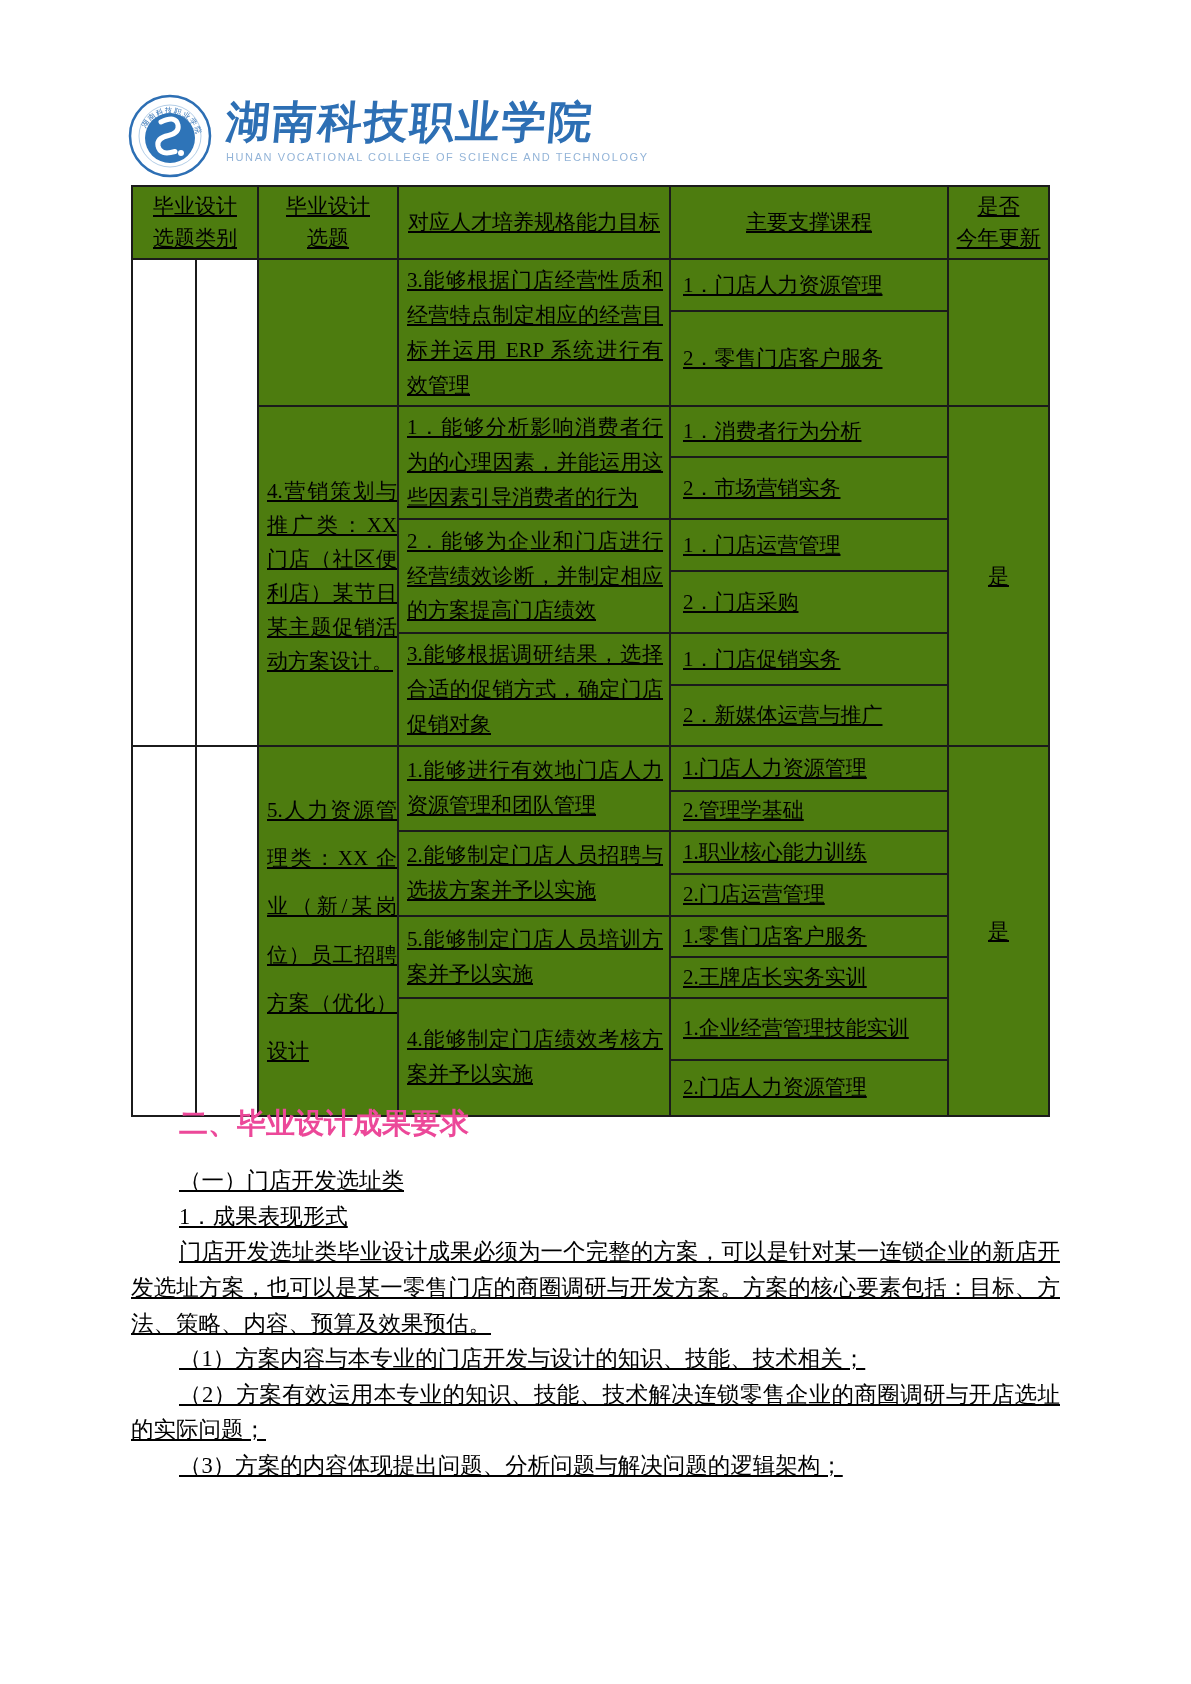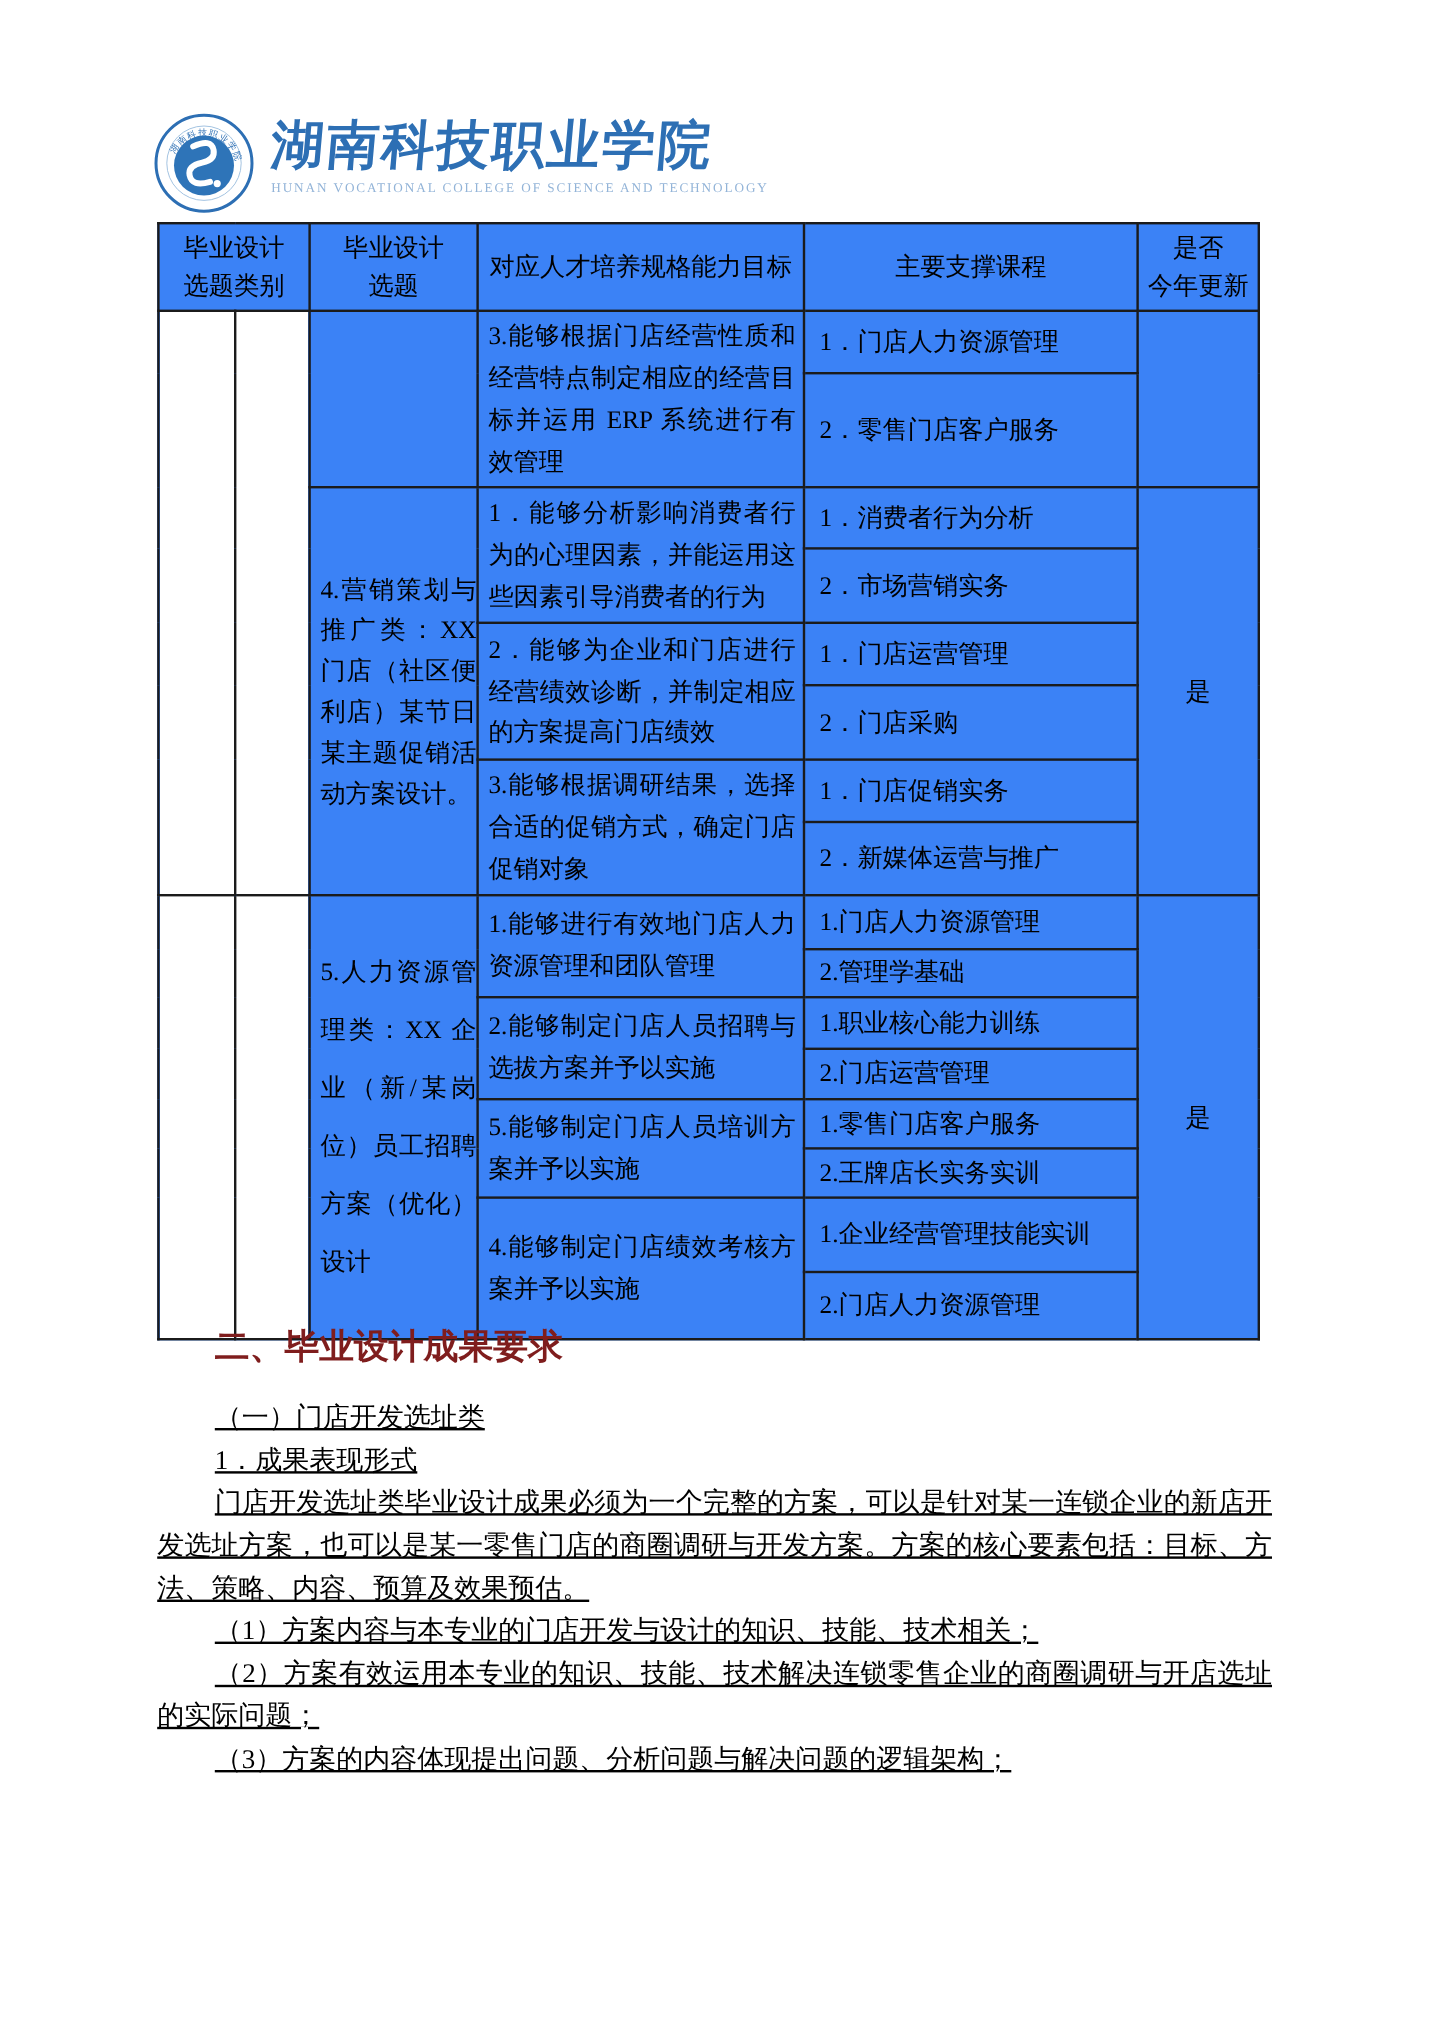--- a/index.html
+++ b/index.html
@@ -16,30 +16,31 @@
   .logo-row { position:absolute; left:128px; top:94px; display:flex; align-items:flex-start; }
   .emblem { width:84px; height:84px; flex:0 0 auto; }
   .logo-text { margin-left:14px; padding-top:4px; }
   .logo-cn {
     font-family:"DejaVu Serif","Liberation Serif",serif;
     font-size:44px; font-weight:bold; color:#2d6fb4;
     letter-spacing:2px; transform:skewX(-5deg); line-height:1.1;
     white-space:nowrap;
   }
   .logo-en {
-    font-family:Liberation Serif, serif;
+    font-family:Liberation Sans, sans-serif;
     font-size:11px; color:#93b4d8; letter-spacing:1.6px; margin-top:5px;
     white-space:nowrap;
   }
 
   
   table.doc-table {
     position:absolute; left:131px; top:185px;
     width:917px; border-collapse:collapse; table-layout:fixed;
-    background:#3b82f6;
+    background:#4d7c0f;
+    text-decoration:underline;
   }
   .doc-table th, .doc-table td {
     border:2px solid #1b1b1b;
     font-size:21px; font-weight:normal;
     vertical-align:middle; overflow:hidden;
   }
   .doc-table th {
     text-align:center; white-space:pre-line; line-height:1.5;
     padding:2px 2px; height:73px; font-weight:normal;
   }
@@ -47,21 +48,21 @@
   td.topic   { text-align:justify; padding:4px 0 4px 8px;  line-height:1.62; }
   td.topic.loose { line-height:2.3; }
   td.goal    { text-align:justify; padding:3px 6px 3px 8px;  line-height:1.66; }
   td.course  { text-align:left;    padding:2px 24px 2px 12px; line-height:1.45; }
   td.updated { text-align:center; }
 
   
   .content { position:absolute; left:131px; top:1104px; width:929px; }
   .sec-heading {
     font-family:"Liberation Sans","DejaVu Sans",sans-serif;
-    font-size:29px; font-weight:bold; color:#7f1d1d;
+    font-size:29px; font-weight:bold; color:#ec4899;
     padding-left:48px; line-height:1.35; margin-bottom:20px;
   }
   .content p {
     font-size:22.5px; line-height:35.6px; text-align:justify;text-decoration:underline;
   }
   .ind  { padding-left:48px; }
   .para { text-indent:48px; }
 </style>
 </head>
 <body>

